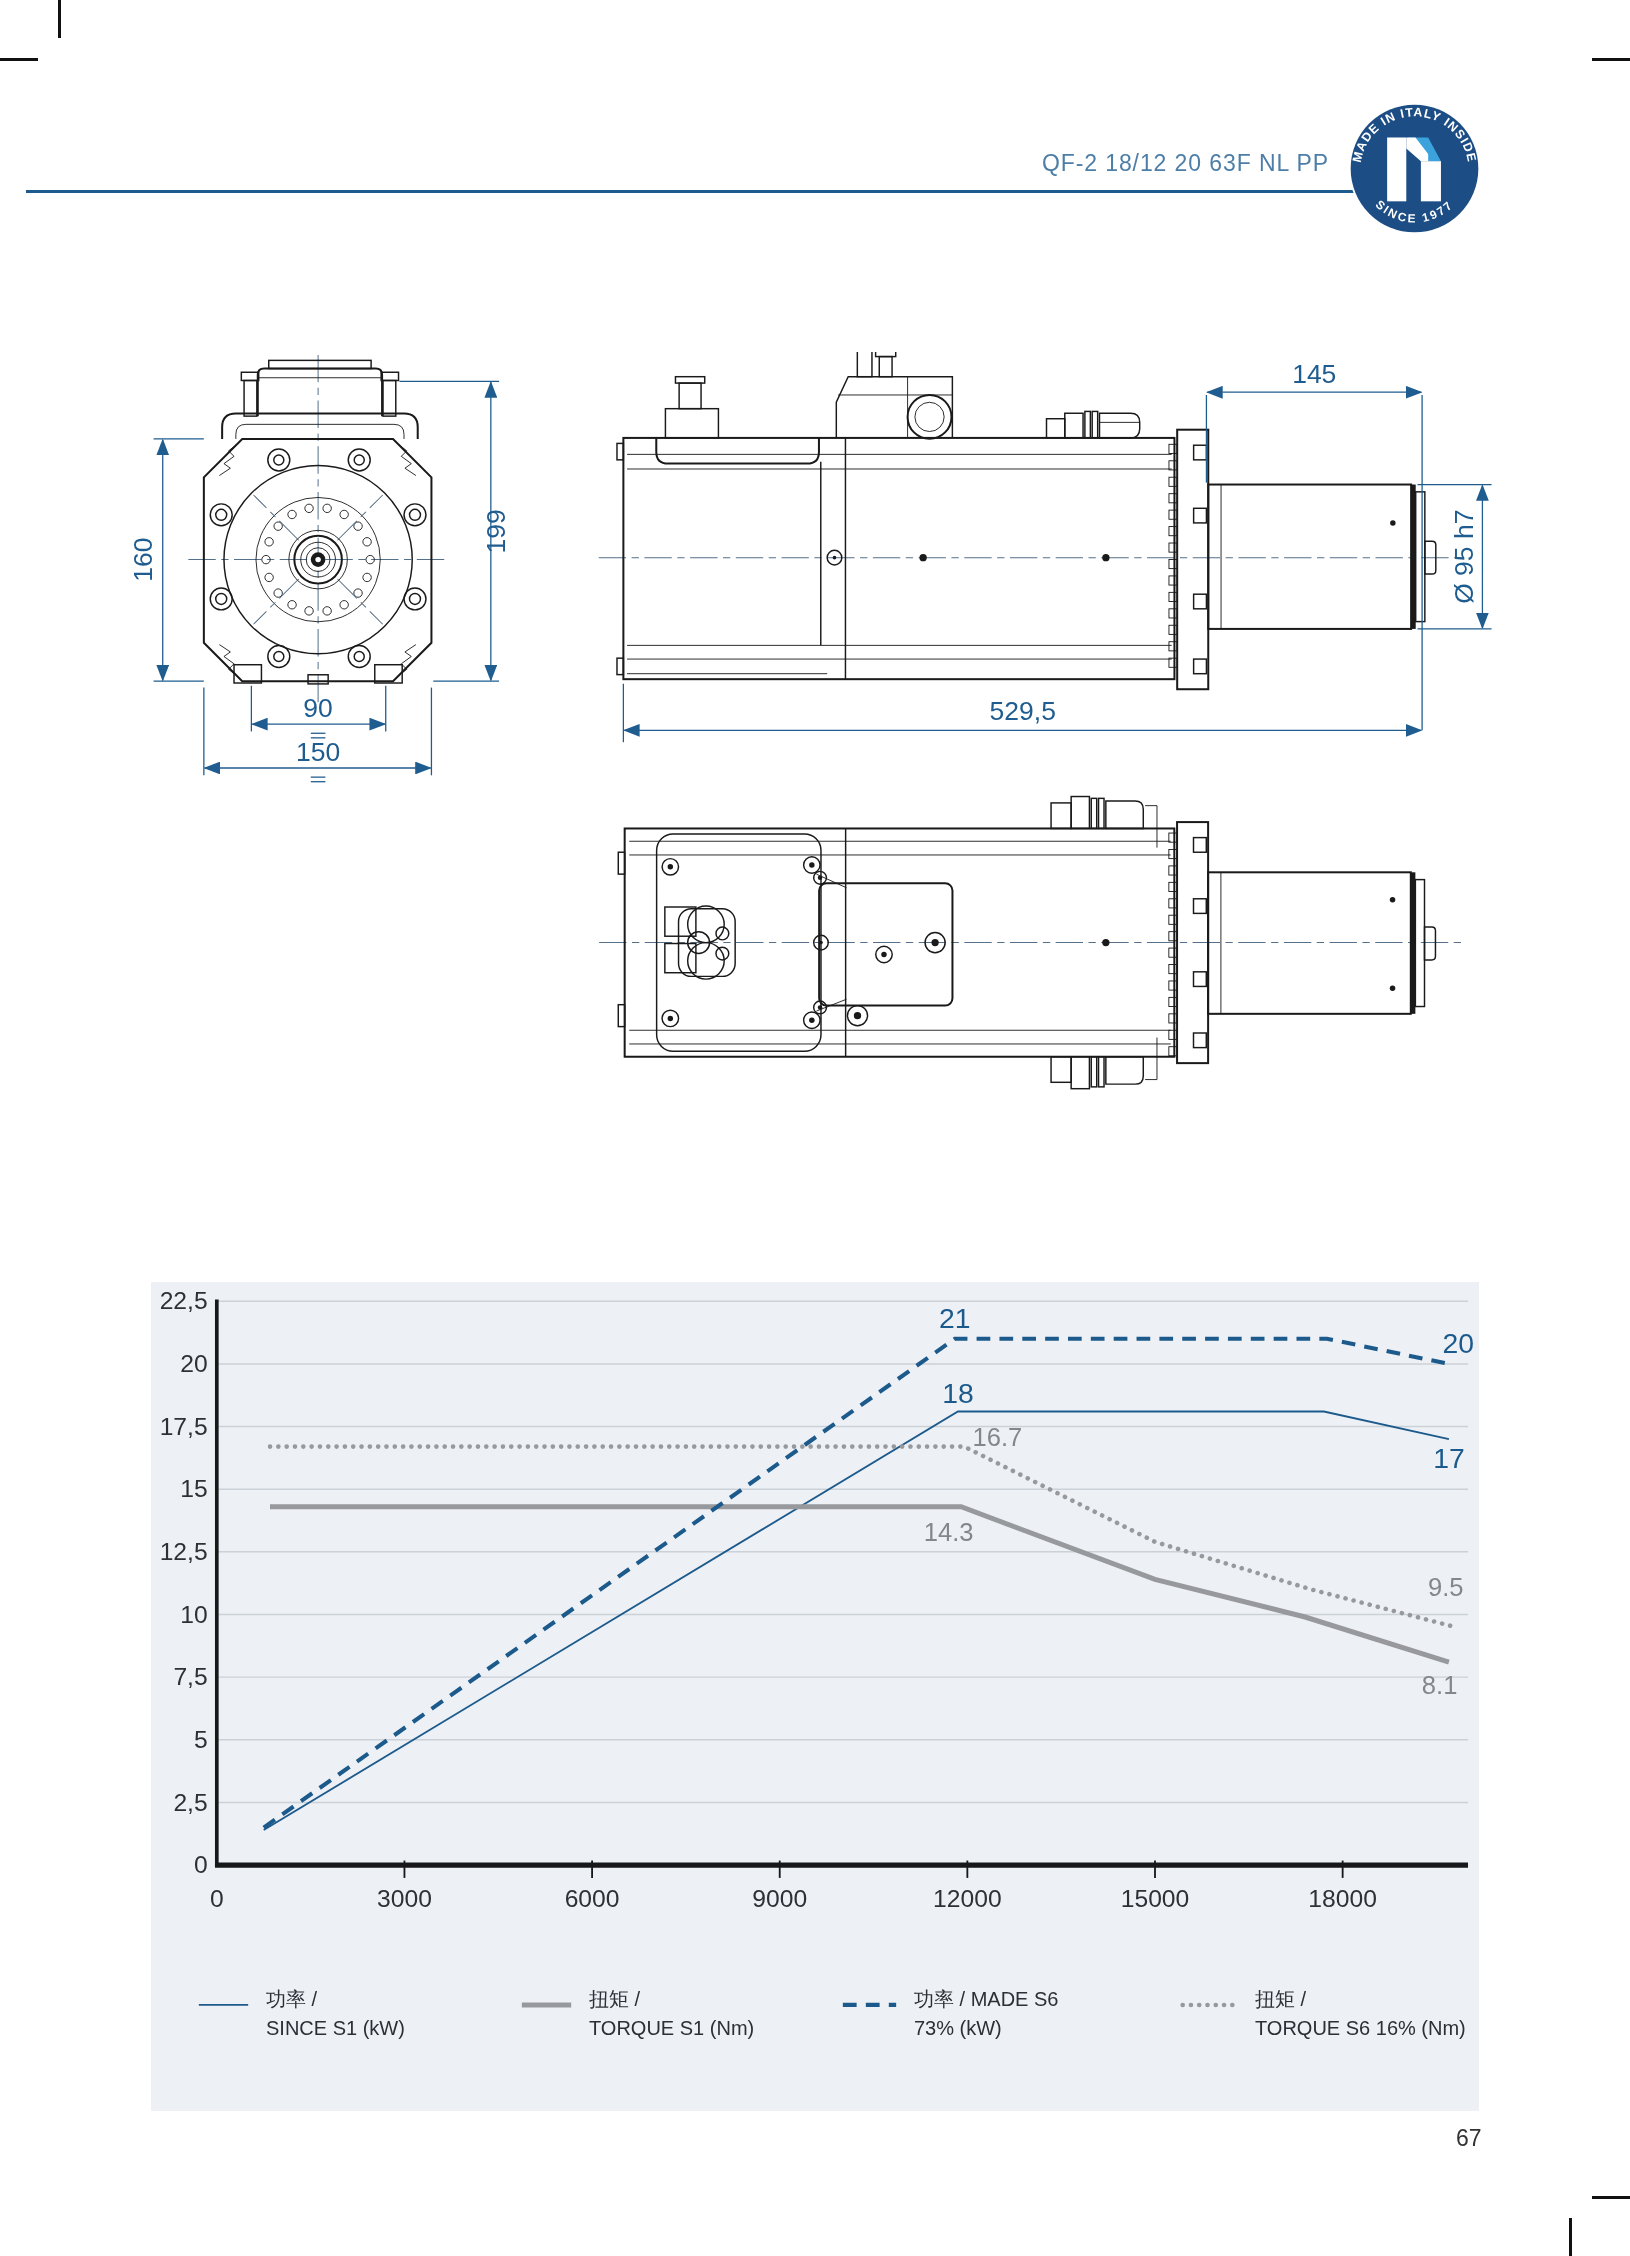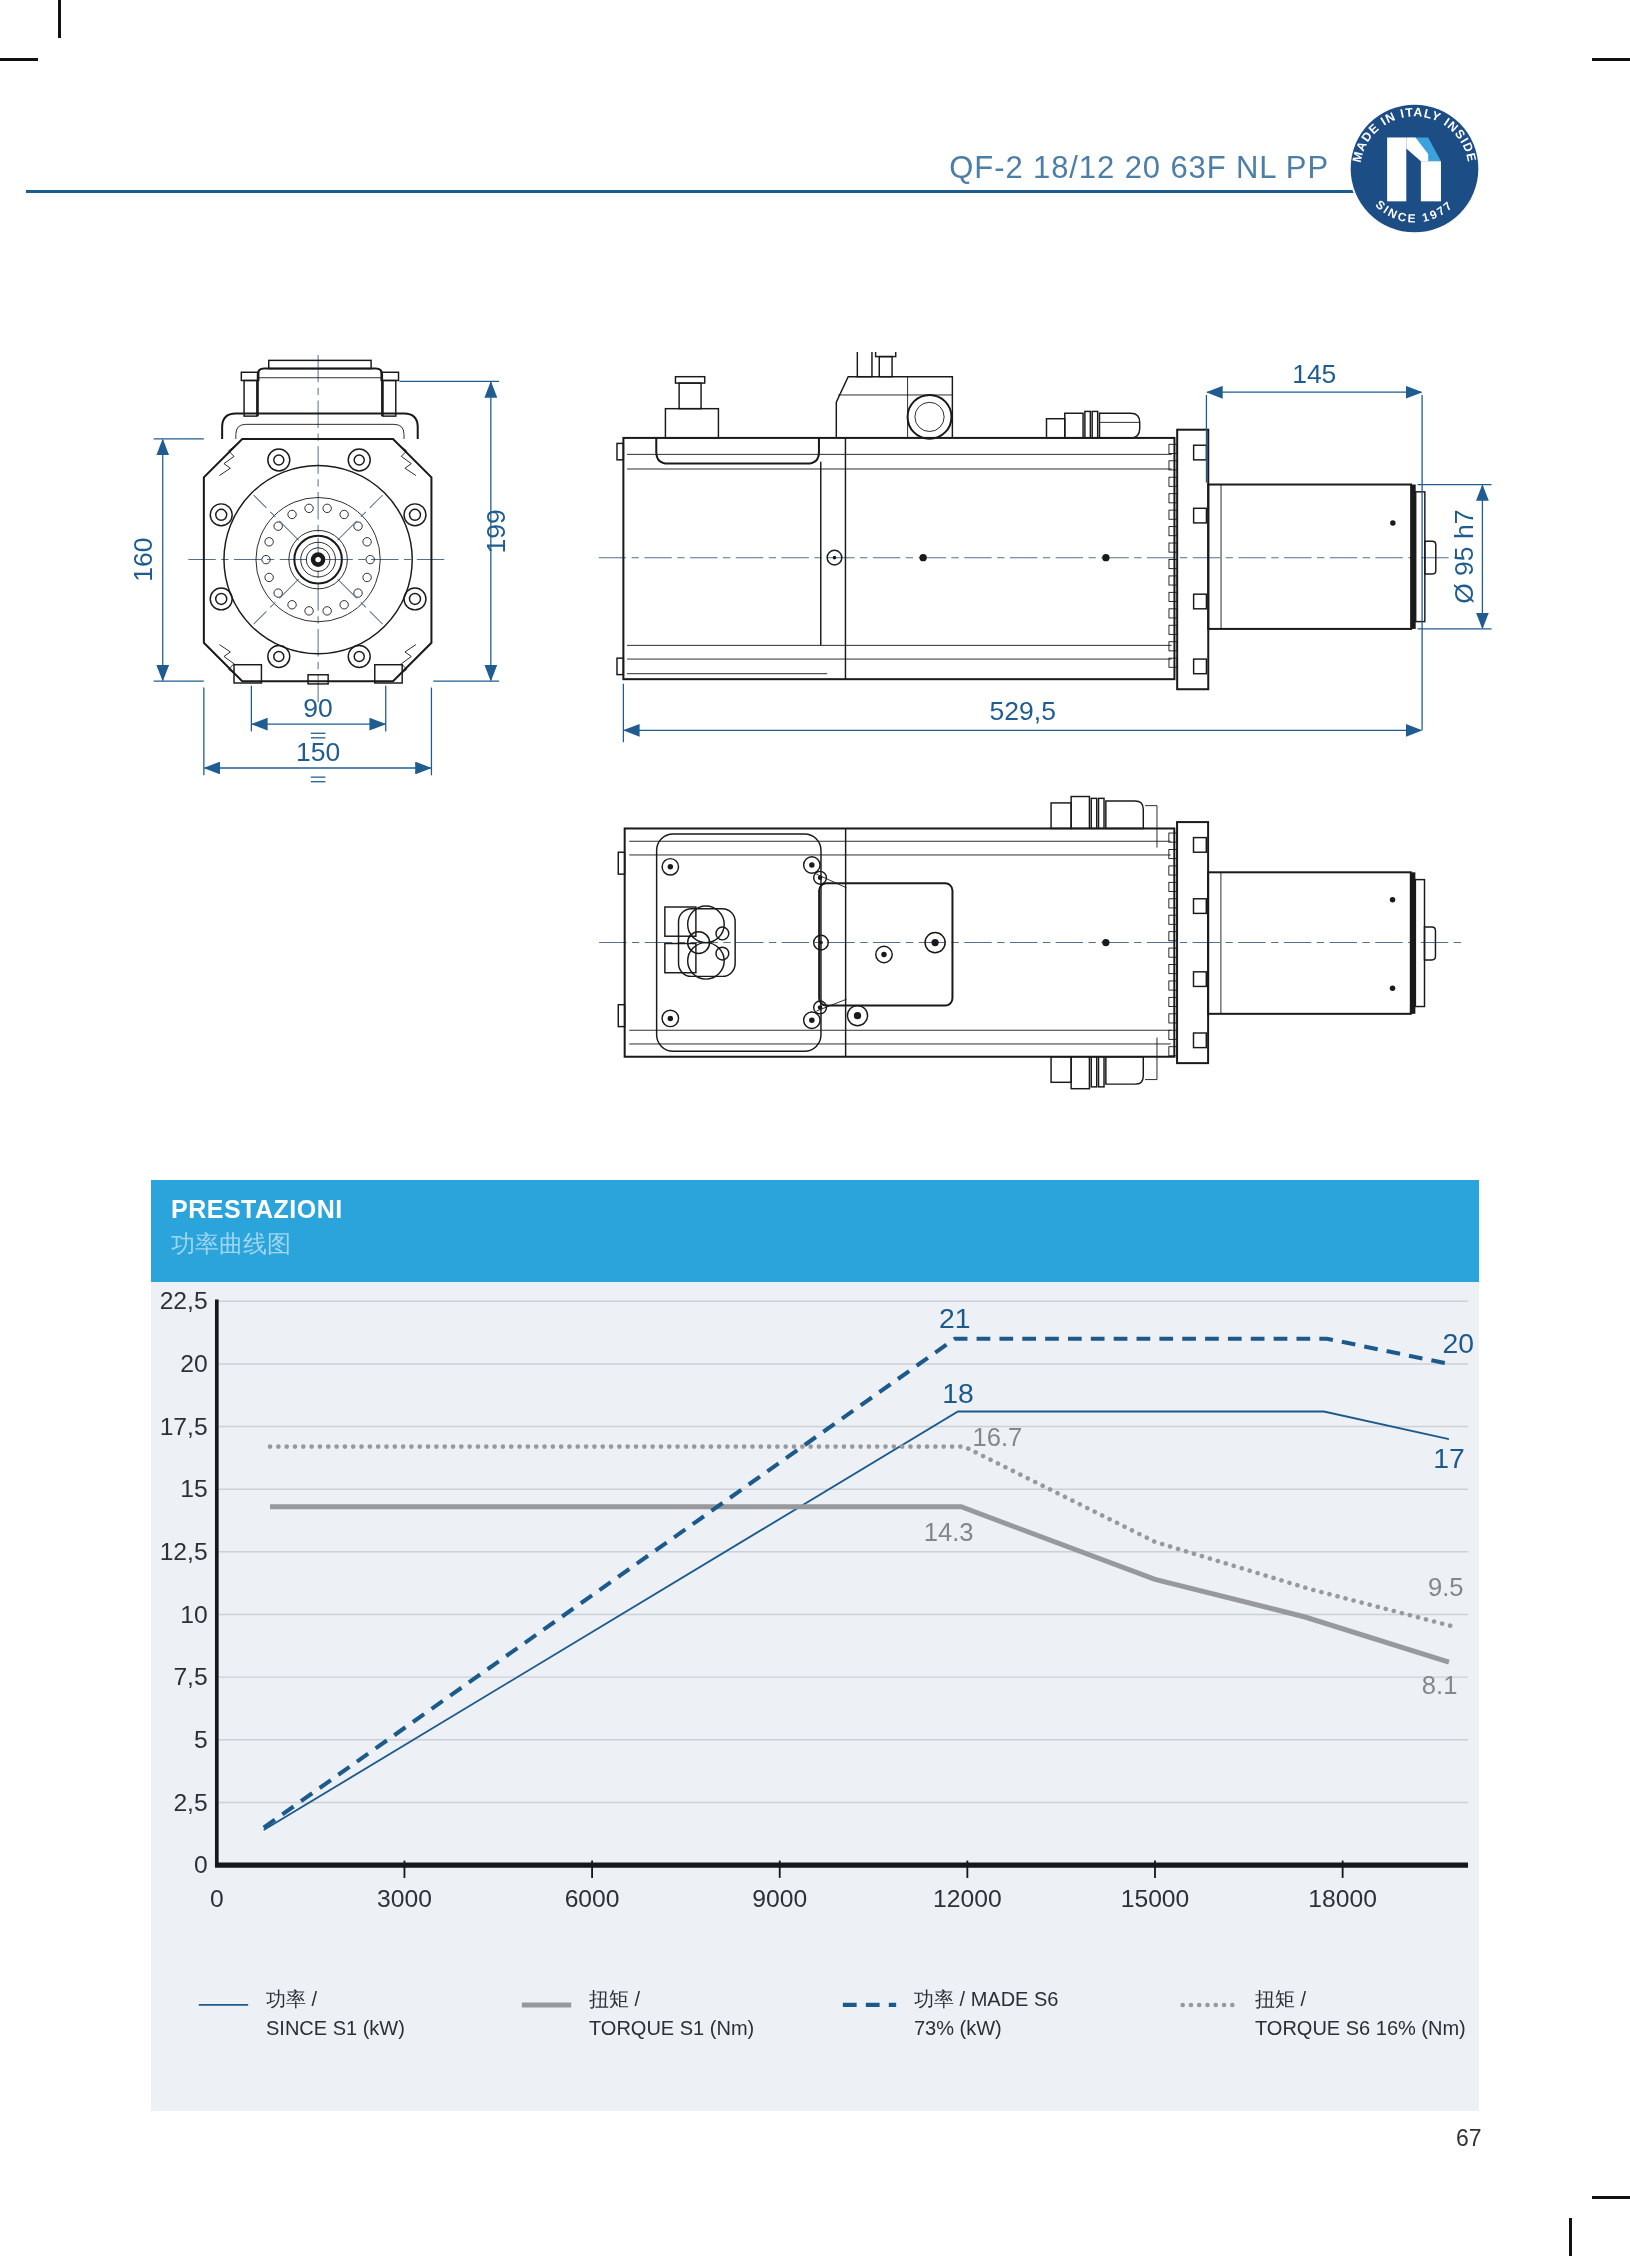--- a/index.html
+++ b/index.html
@@ -1,21 +1,21 @@
 <!DOCTYPE html>
 <html style="font-size:14.6px"><head>
 <meta charset="utf-8">
 <style>
   html,body{margin:0;padding:0;background:#fff;}
   .page{position:relative;width:1631px;height:2257px;background:#fff;overflow:hidden;
         font-family:"Liberation Sans",sans-serif;}
   
   .crop{position:absolute;background:#111;}
   
-  .model-title{position:absolute;top:150px;right:302px;font-size:31px;font-weight:300;
+  .model-title{position:absolute;top:150px;right:302px;font-size:23px;font-weight:300;
     letter-spacing:0.9px;color:#4d7ea7;white-space:nowrap;}
   .header-rule{position:absolute;left:25.6px;top:190px;width:1329px;height:2.7px;background:#1d5a8e;}
   
   svg{display:block;}
   .dwg{position:absolute;}
   .st{stroke:#1a1a1a;fill:none;stroke-width:1.6;}
   .st2{stroke:#1a1a1a;fill:none;stroke-width:2.2;}
   .stf{fill:#1a1a1a;stroke:none;}
   .thin{stroke:#1a1a1a;fill:none;stroke-width:1;}
   .cl{stroke:#55708a;fill:none;stroke-width:1.1;stroke-dasharray:30 6 8 6;}
@@ -378,24 +378,20 @@
     <rect class="stf" x="1544" y="955" width="5" height="155"></rect>
     <rect class="st" x="1549" y="963" width="10" height="139"></rect>
     <path class="st" d="M1559,1015 h8 q4,0 4,4 v28 q0,4 -4,4 h-8 z"></path>
     <circle class="stf" cx="1524" cy="985" r="3"></circle>
     <circle class="stf" cx="1524" cy="1082" r="3"></circle>
     <circle class="st" cx="898" cy="1032" r="8"></circle>
       <circle class="stf" cx="898" cy="1032" r="2"></circle>
     <circle class="stf" cx="1210" cy="1032" r="4"></circle>
   </svg>
 
-  <div class="chart-band">
-    <div class="t1">PRESTAZIONI</div>
-    <div class="t2">功率曲线图</div>
-  </div>
 
   <div class="chart-body">
     <svg id="chart-svg" width="1328" height="829" viewBox="0 0 1453 907">
         <line x1="72" y1="569.4" x2="1441" y2="569.4" class="grid"></line>
         <line x1="72" y1="500.9" x2="1441" y2="500.9" class="grid"></line>
         <line x1="72" y1="432.3" x2="1441" y2="432.3" class="grid"></line>
         <line x1="72" y1="363.8" x2="1441" y2="363.8" class="grid"></line>
         <line x1="72" y1="295.2" x2="1441" y2="295.2" class="grid"></line>
         <line x1="72" y1="226.7" x2="1441" y2="226.7" class="grid"></line>
         <line x1="72" y1="158.1" x2="1441" y2="158.1" class="grid"></line>

